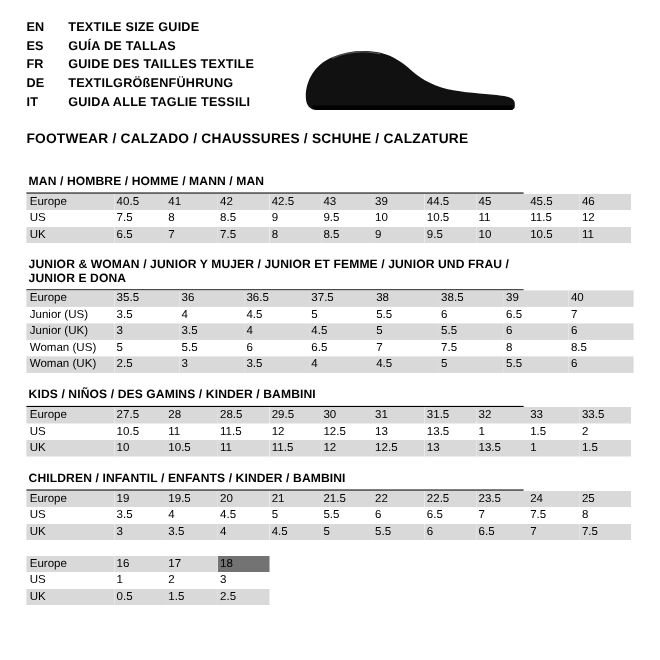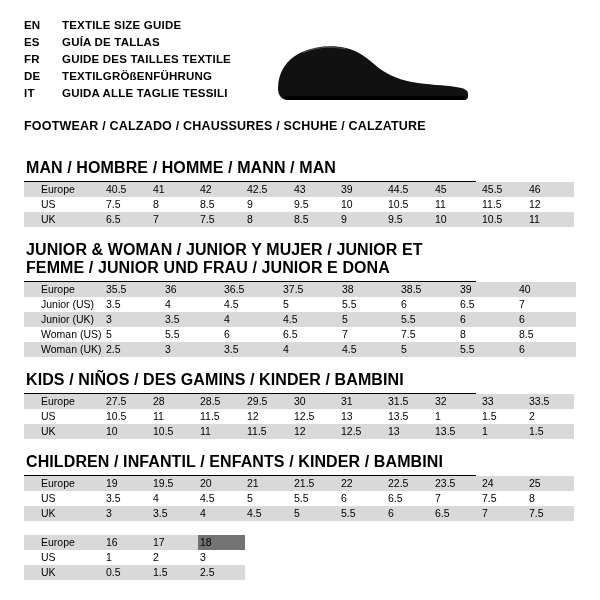--- a/index.html
+++ b/index.html
@@ -68,21 +68,21 @@
   
   .sections {
     margin-top: 26px;
     padding: 0 24px;
     box-sizing: border-box;
   }
   .section {
     margin-bottom: 14px;
   }
   .section-title {
-    font-size: 16px;
+    font-size: 11px;
     font-weight: bold;
     letter-spacing: 0.1px;
     padding: 0 0 4px 2px;
     border-bottom: 1px solid #000000;
     margin-bottom: 0;
   }
   table.size {
     border-collapse: collapse;
     width: 100%;
     font-size: 10.5px;
@@ -93,21 +93,21 @@
     line-height: 15px;
     padding: 0;
     text-align: left;
     white-space: nowrap;
     overflow: hidden;
   }
   table.size tr.shaded td {
     background: #d9d9d9;
   }
   table.size td.lbl {
-    padding-left: 17px;
+    padding-left: 3px;
   }
   table.size td.val {
     padding-left: 2px;
   }
   
   table.size td.noshade {
     background: #ffffff;
   }
 </style>
 </head>

